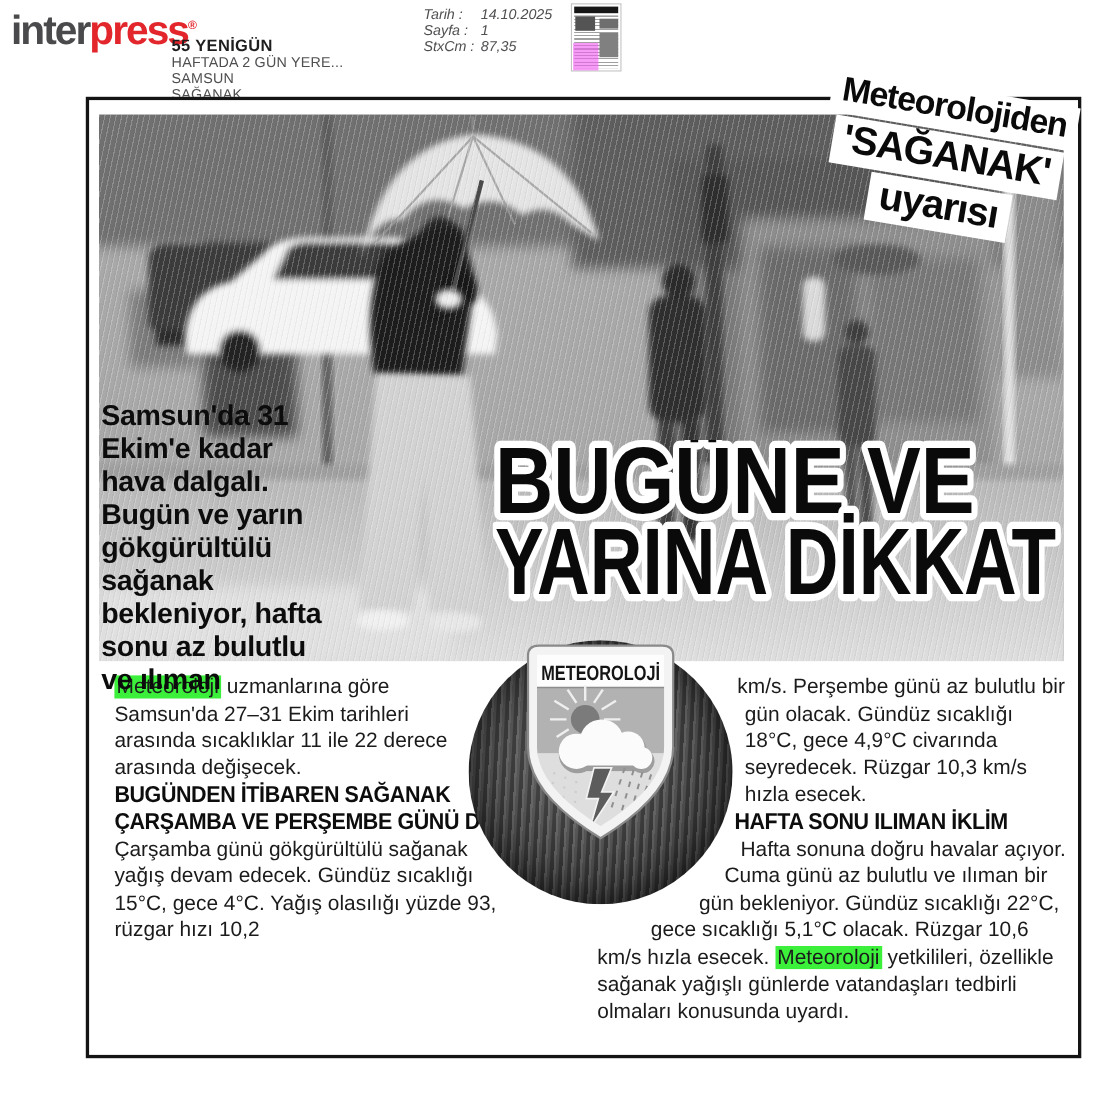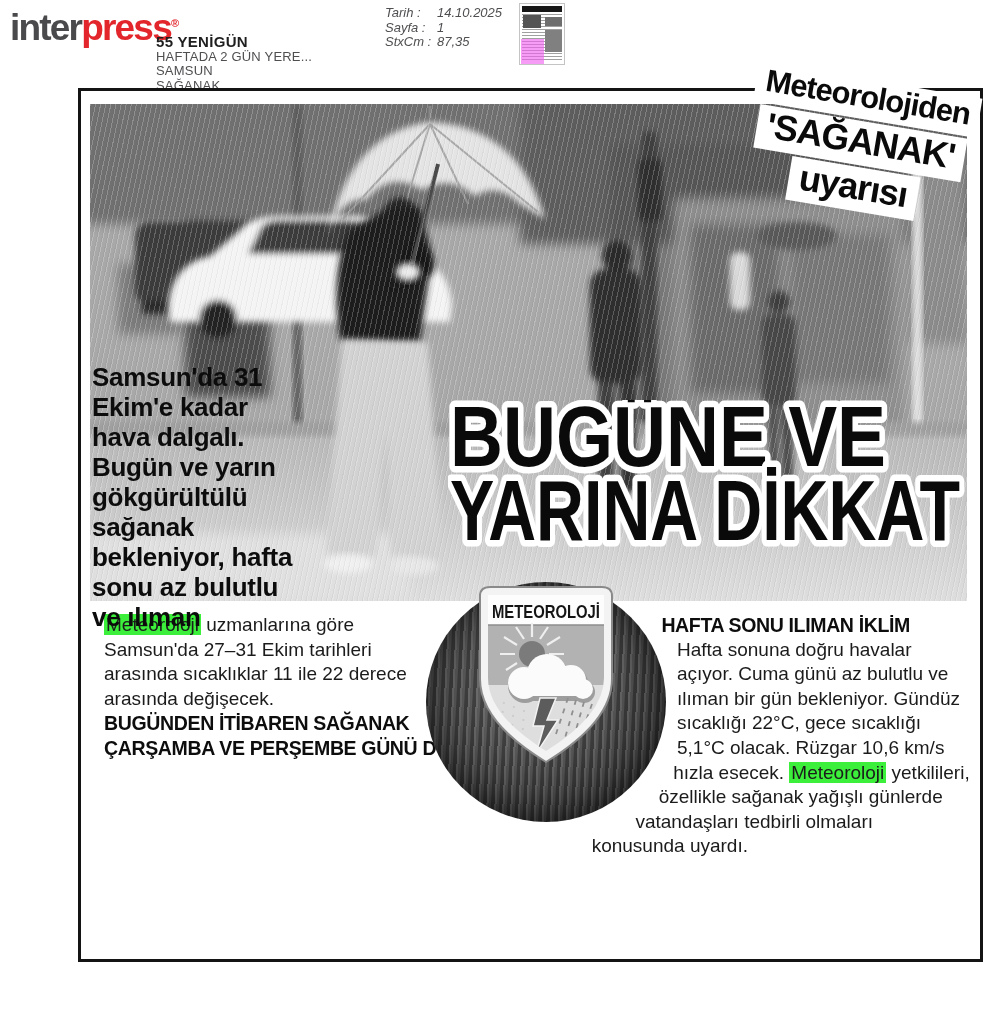--- a/index.html
+++ b/index.html
@@ -253,19 +253,21 @@
     </g>
     <text x="76" y="36" text-anchor="middle" font-size="19" font-weight="bold" fill="#141414" textLength="108" lengthAdjust="spacingAndGlyphs">METEOROLOJİ</text>
   </svg>
 </div>
 
 <div class="abs col col-l">
   <span class="sp-r"></span>
   <span class="hl-green">Meteoroloji</span><span> uzmanlarına göre Samsun'da 27–31 Ekim tarihleri arasında sıcaklıklar 11 ile 22 derece arasında değişecek.</span>
   <div class="sub">BUGÜNDEN İTİBAREN SAĞANAK</div>
   <div class="sub">ÇARŞAMBA VE PERŞEMBE GÜNÜ DURUM</div>
+  <span>Çarşamba günü gökgürültülü sağanak yağış devam edecek. Gündüz sıcaklığı 15°C, gece 4°C. Yağış olasılığı yüzde 93, rüzgar hızı 10,2</span>
 </div>
 
 <div class="abs col col-r">
   <span class="sp-l"></span>
+  <span>km/s. Perşembe günü az bulutlu bir gün olacak. Gündüz sıcaklığı 18°C, gece 4,9°C civarında seyredecek. Rüzgar 10,3 km/s hızla esecek.</span>
   <div class="sub">HAFTA SONU ILIMAN İKLİM</div>
   <span>Hafta sonuna doğru havalar açıyor. Cuma günü az bulutlu ve ılıman bir gün bekleniyor. Gündüz sıcaklığı 22°C, gece sıcaklığı 5,1°C olacak. Rüzgar 10,6 km/s hızla esecek. </span><span class="hl-green">Meteoroloji</span><span> yetkilileri, özellikle sağanak yağışlı günlerde vatandaşları tedbirli olmaları konusunda uyardı.</span>
 </div>
 
 </body></html>

